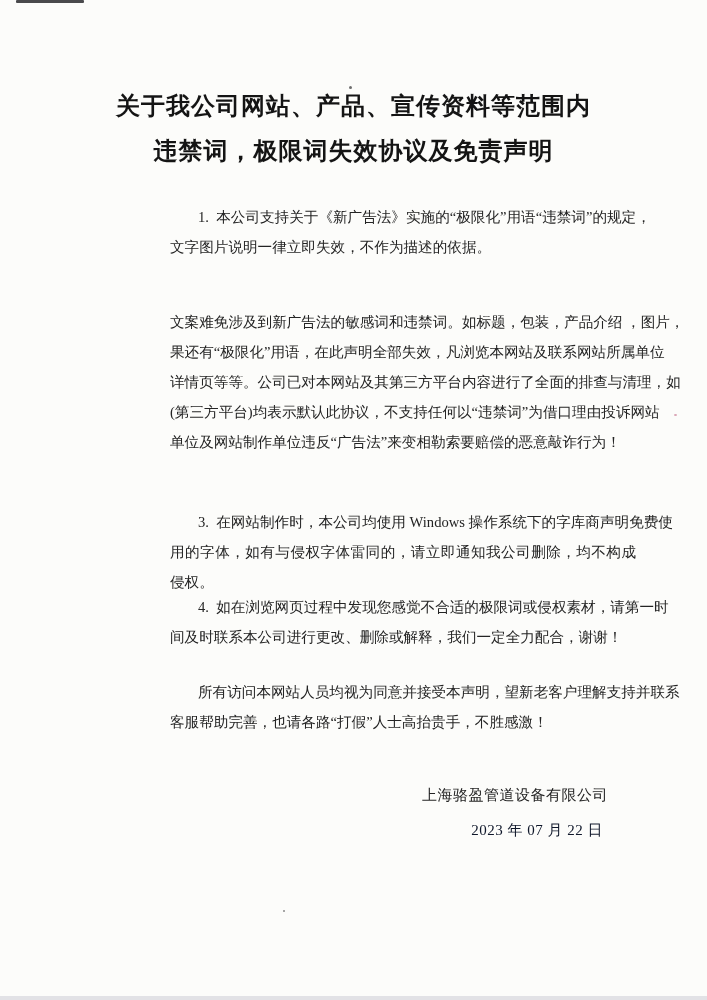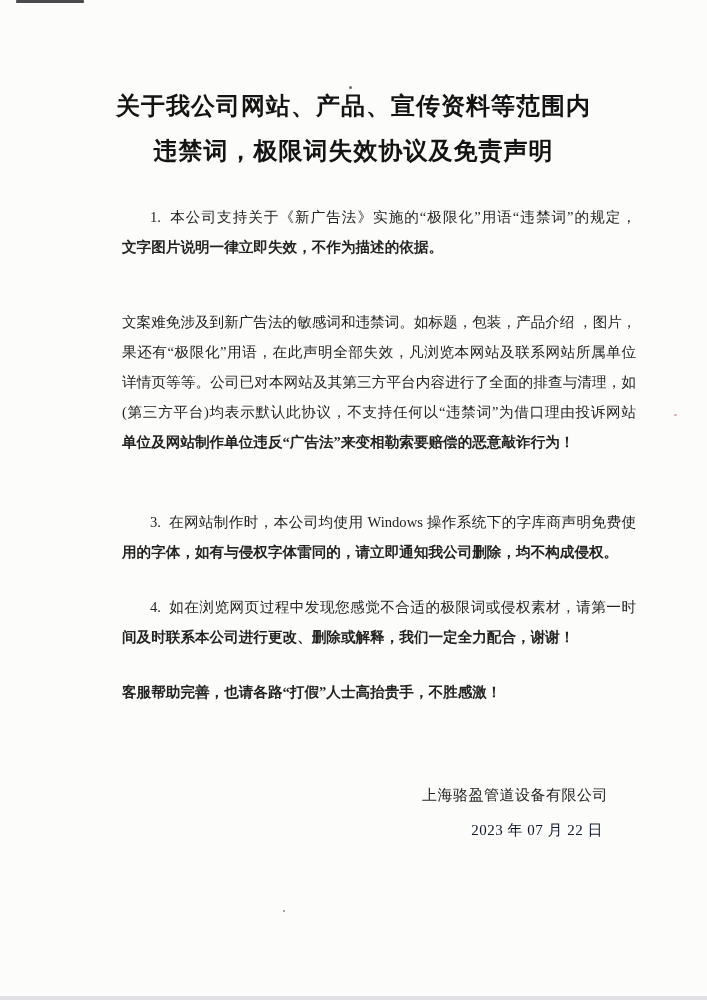--- a/index.html
+++ b/index.html
@@ -50,23 +50,24 @@
     font-size: 14.6px;
     line-height: 30px;
     color: #242424;
   }
   .line {
     height: 30px;
     white-space: nowrap;
     text-align: justify;
     text-align-last: justify;
     text-justify: inter-character;
+    margin-left: 48px;
   }
   .line.first { text-indent: 28px; }
-  .line.last  { text-align-last: left; white-space: normal; font-weight: bold; }
+  .line.last  { text-align-last: left; white-space: normal; }
 
   .para-1 { top: 202px; }
   .para-2 { top: 307px; }
   .para-3 { top: 507px; }
   .para-4 { top: 592px; }
   .para-5 { top: 677px; }
 
   .sig-company {
     position: absolute;
     top: 780px; right: 99px;
@@ -114,20 +115,21 @@
     <div class="line first">3.&nbsp;&nbsp;在网站制作时，本公司均使用 Windows 操作系统下的字库商声明免费使</div>
     <div class="line last">用的字体，如有与侵权字体雷同的，请立即通知我公司删除，均不构成侵权。</div>
   </div>
 
   <div class="body-text para-4">
     <div class="line first">4.&nbsp;&nbsp;如在浏览网页过程中发现您感觉不合适的极限词或侵权素材，请第一时</div>
     <div class="line last">间及时联系本公司进行更改、删除或解释，我们一定全力配合，谢谢！</div>
   </div>
 
   <div class="body-text para-5">
+    <div class="line first">所有访问本网站人员均视为同意并接受本声明，望新老客户理解支持并联系</div>
     <div class="line last">客服帮助完善，也请各路“打假”人士高抬贵手，不胜感激！</div>
   </div>
 
   <div class="sig-company">上海骆盈管道设备有限公司</div>
   <div class="sig-date">2023 年 07 月 22 日</div>
 
   <div class="scan-edge-bottom"></div>
 
 </div>
 

